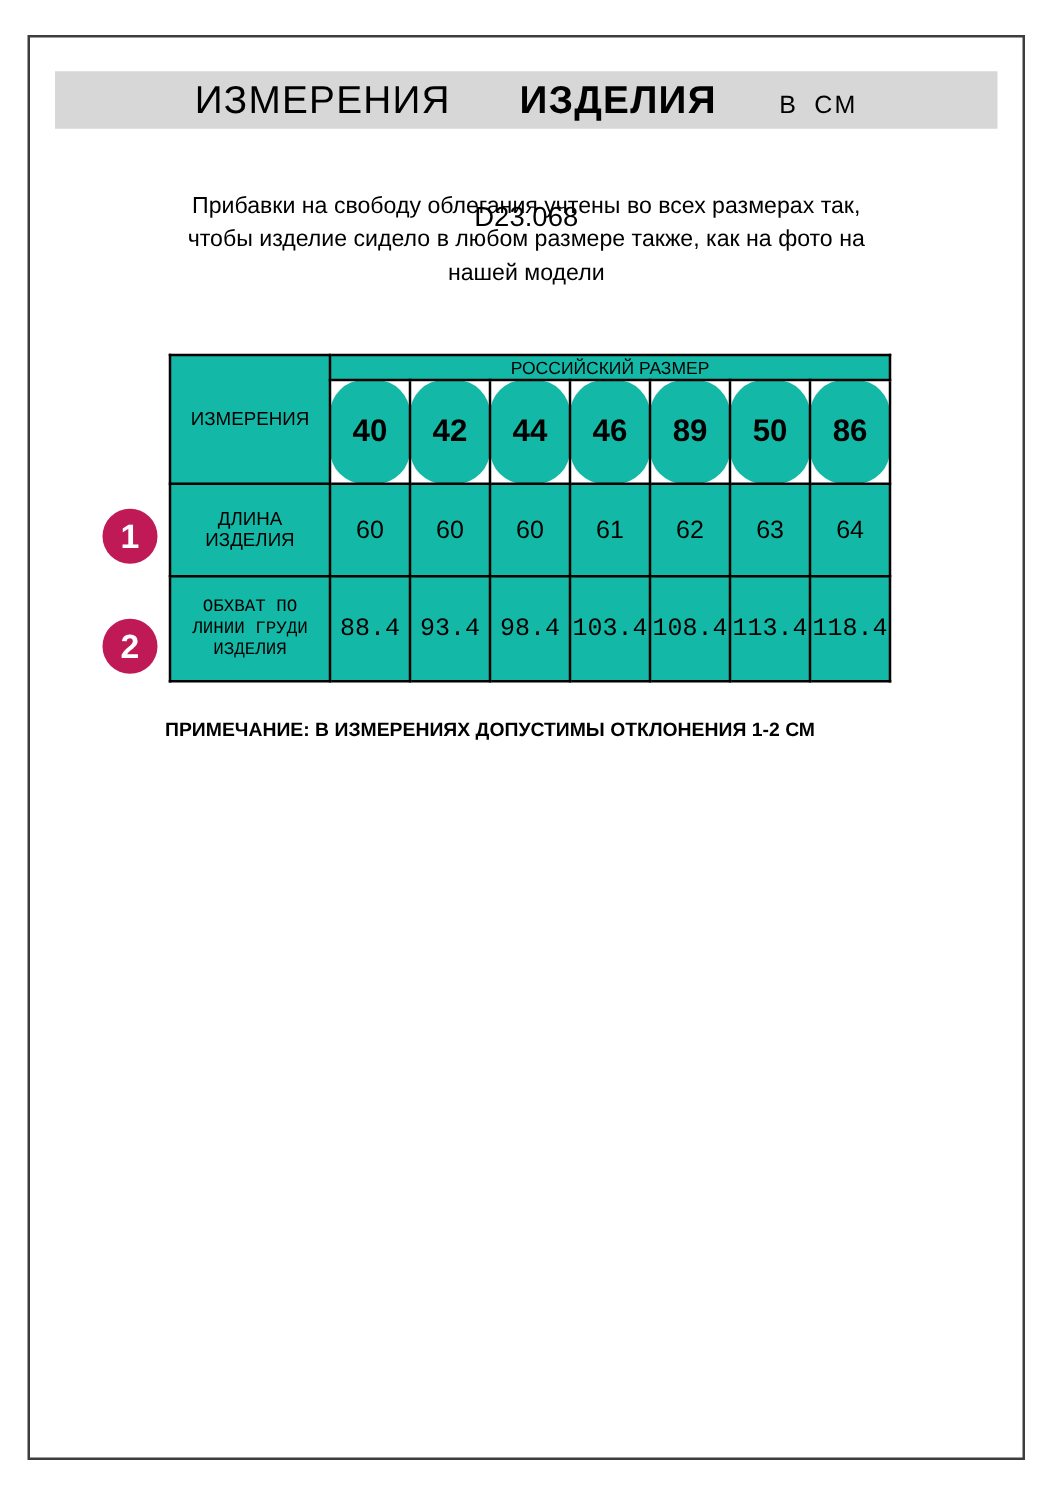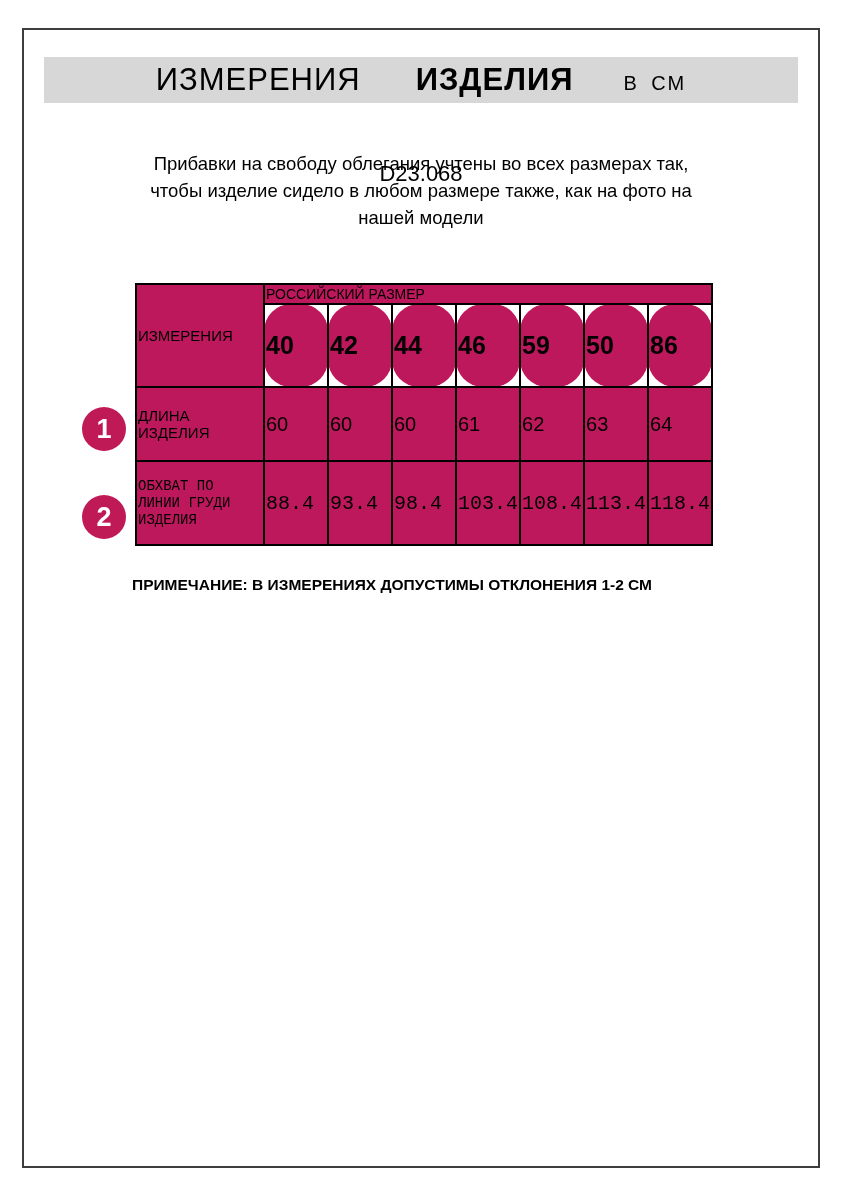--- a/index.html
+++ b/index.html
@@ -69,23 +69,24 @@
     white-space: pre-line;
   }
   .size-table {
     position: absolute;
     left: 135px; top: 283px;
     border-collapse: collapse;
     table-layout: fixed;
   }
   .size-table td {
     border: 2px solid var(--table-border);
+    text-align: center;
     vertical-align: middle;
     padding: 1px;
-    background: #be185d;
+    background: #14b8a6;
   }
   .col-label { width: 128px; }
   .col-size  { width: 64px; }
   .row-group   { height: 20px; }
   .row-sizes   { height: 83px; }
   .row-data-1  { height: 74px; }
   .row-data-2  { height: 84px; font-family: Liberation Mono, monospace; }
   .cell-corner { font-size: 15px; }
   .cell-group  { font-size: 14px; }
   .cell-size   { font-size: 25px; font-weight: 700; border-radius: 27px; }
@@ -144,21 +145,21 @@
   <tbody>
     <tr class="row-group">
       <td rowspan="2" class="cell-corner">ИЗМЕРЕНИЯ</td>
       <td colspan="7" class="cell-group">РОССИЙСКИЙ РАЗМЕР</td>
     </tr>
     <tr class="row-sizes">
       <td class="cell-size">40</td>
       <td class="cell-size">42</td>
       <td class="cell-size">44</td>
       <td class="cell-size">46</td>
-      <td class="cell-size">59</td>
+      <td class="cell-size">89</td>
       <td class="cell-size">50</td>
       <td class="cell-size">86</td>
     </tr>
     <tr class="row-data-1">
       <td class="cell-rowlabel">ДЛИНА ИЗДЕЛИЯ</td>
       <td class="cell-value">60</td>
       <td class="cell-value">60</td>
       <td class="cell-value">60</td>
       <td class="cell-value">61</td>
       <td class="cell-value">62</td>

